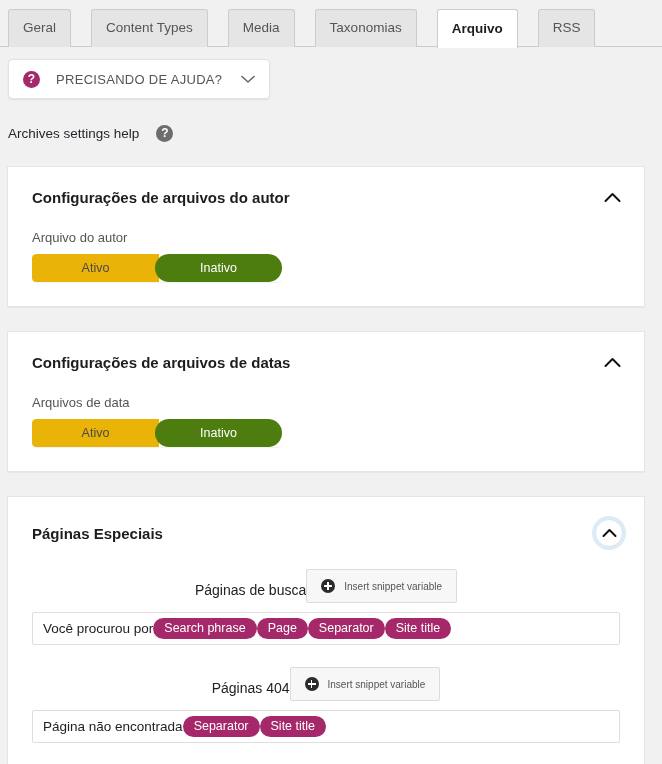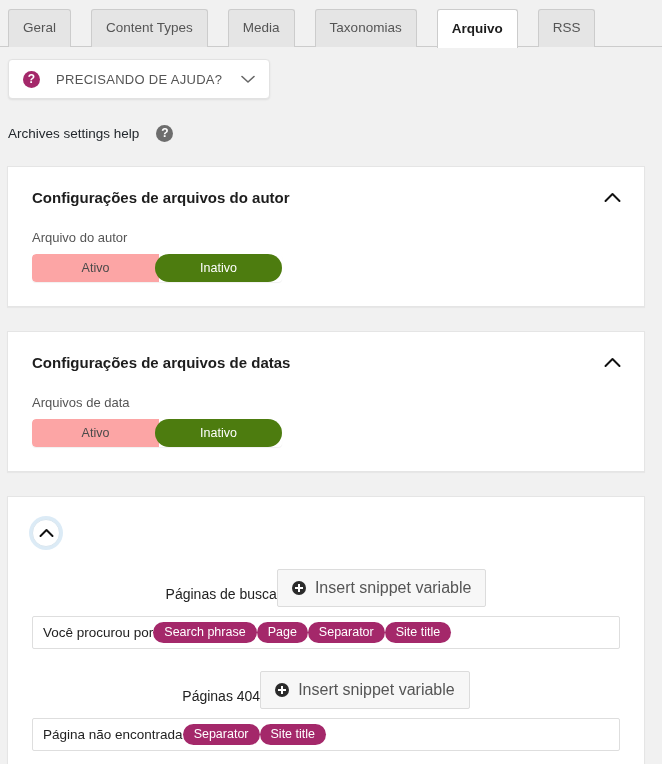--- a/index.html
+++ b/index.html
@@ -156,21 +156,21 @@
   }
   .toggle-opt {
     flex: 1;
     font-size: 12.5px;
     line-height: 28px;
     text-align: center;
     cursor: pointer;
     user-select: none;
   }
   .toggle-opt.off {
-    background: #fca5a5;
+    background: #eab308;
     color: #4a4a4a;
     border-radius: 4px 0 0 4px;
   }
   .toggle-opt.on {
     background: #4d7c0f;
     color: #fff;
     border-radius: 14px;
     margin-left: -4px;
   }
 
@@ -184,21 +184,21 @@
   }
   .row-label { font-size: 14px; color: #222; padding-bottom: 5px; }
   .snip-btn {
     display: inline-flex;
     align-items: center;
     gap: 9px;
     background: #f7f7f7;
     border: 1px solid #dcdcdc;
     border-radius: 2px;
     padding: 9px 14px;
-    font-size: 16px;
+    font-size: 10px;
     color: #555;
     cursor: pointer;
     white-space: nowrap;
   }
   .plus-ico {
     width: 14px; height: 14px;
     border-radius: 50%;
     background: #2b2b2b;
     position: relative;
     flex: none;
@@ -303,20 +303,21 @@
       <div class="toggle-opt off">Ativo</div>
       <div class="toggle-opt on">Inativo</div>
     </div>
   </div>
 </div>
 
 <div class="gap-24"></div>
 
 <div class="card">
   <div class="card-head">
+    <div class="card-title">Páginas Especiais</div>
     <button class="chev-btn focused">
       <svg width="15" height="10" viewBox="0 0 15 10">
           <path d="M1.5 8 L7.5 2 L13.5 8" fill="none" stroke="#111" stroke-width="2" stroke-linecap="round" stroke-linejoin="round"></path>
         </svg>
     </button>
   </div>
   <div class="card-body">
 
     <div class="row-head">
       <div class="row-label">Páginas de busca</div>

